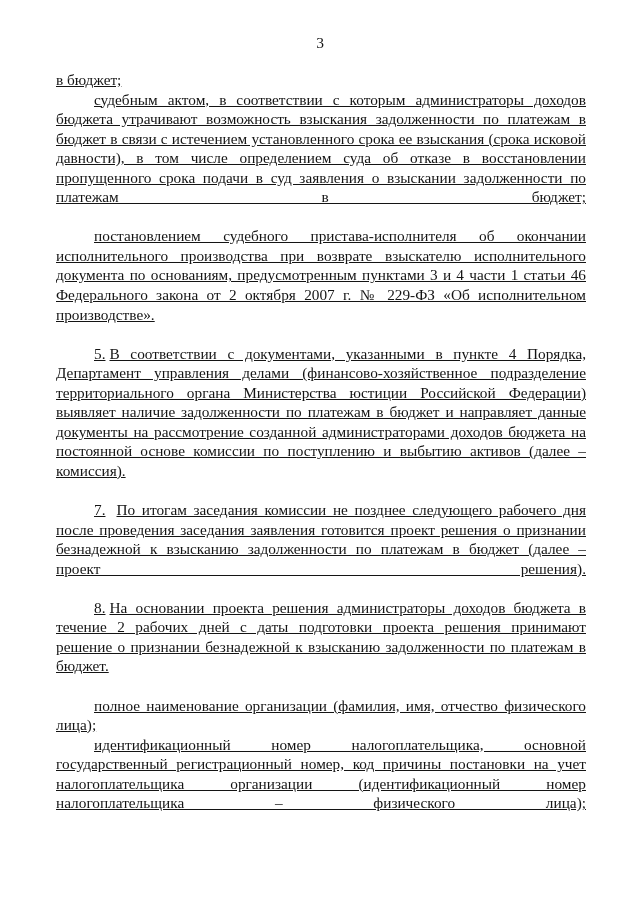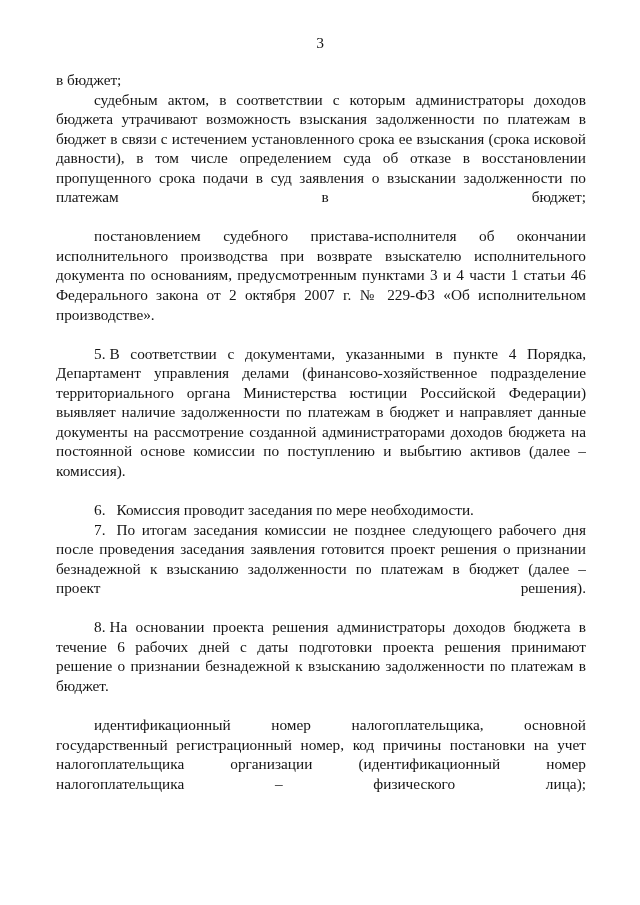--- a/index.html
+++ b/index.html
@@ -40,20 +40,21 @@
   }
   p {
     margin: 0;
     padding: 0;
     font-size: 15.3px;
     line-height: 19.55px;
     text-align: justify;
     text-justify: inter-word;
     color: #141414;
     hyphens: none;
+    text-decoration: underline;
   }
   p.flush {
     text-indent: 0;
   }
   p.indent {
     text-indent: 38px;
   }
   
   p::after {
     content: "";
@@ -82,24 +83,24 @@
   <div class="body-text">
 
     <p class="flush nostretch">в бюджет;</p>
 
     <p class="indent">судебным актом, в соответствии с которым администраторы доходов бюджета утрачивают возможность взыскания задолженности по платежам в бюджет в связи с истечением установленного срока ее взыскания (срока исковой давности), в том числе определением суда об отказе в восстановлении пропущенного срока подачи в суд заявления о взыскании задолженности по платежам в бюджет;</p>
 
     <p class="indent">постановлением судебного пристава-исполнителя об окончании исполнительного производства при возврате взыскателю исполнительного документа по основаниям, предусмотренным пунктами 3 и 4 части 1 статьи 46 Федерального закона от 2 октября 2007 г. № 229-ФЗ «Об исполнительном производстве».</p>
 
     <p class="indent"><span>5.</span><span class="numgap"></span><span>В соответствии с документами, указанными в пункте 4 Порядка, Департамент управления делами (финансово-хозяйственное подразделение территориального органа Министерства юстиции Российской Федерации) выявляет наличие задолженности по платежам в бюджет и направляет данные документы на рассмотрение созданной администраторами доходов бюджета на постоянной основе комиссии по поступлению и выбытию активов (далее – комиссия).</span></p>
 
-    <p class="indent nostretch"><span>6.</span><span class="numgap-wide"></span><span>Комиссия проводит заседания по мере необходимости.</span></p>
 
     <p class="indent"><span>7.</span><span class="numgap-wide"></span><span>По итогам заседания комиссии не позднее следующего рабочего дня после проведения заседания заявления готовится проект решения о признании безнадежной к взысканию задолженности по платежам в бюджет (далее – проект решения).</span></p>
 
-    <p class="indent"><span>8.</span><span class="numgap"></span><span>На основании проекта решения администраторы доходов бюджета в течение 6 рабочих дней с даты подготовки проекта решения принимают решение о признании безнадежной к взысканию задолженности по платежам в бюджет.</span></p>
+    <p class="indent"><span>8.</span><span class="numgap"></span><span>На основании проекта решения администраторы доходов бюджета в течение 2 рабочих дней с даты подготовки проекта решения принимают решение о признании безнадежной к взысканию задолженности по платежам в бюджет.</span></p>
 
 
+    <p class="indent nostretch">полное наименование организации (фамилия, имя, отчество физического лица);</p>
 
     <p class="indent">идентификационный номер налогоплательщика, основной государственный регистрационный номер, код причины постановки на учет налогоплательщика организации (идентификационный номер налогоплательщика – физического лица);</p>
 
   </div>
 </div>
 
 </body></html>

